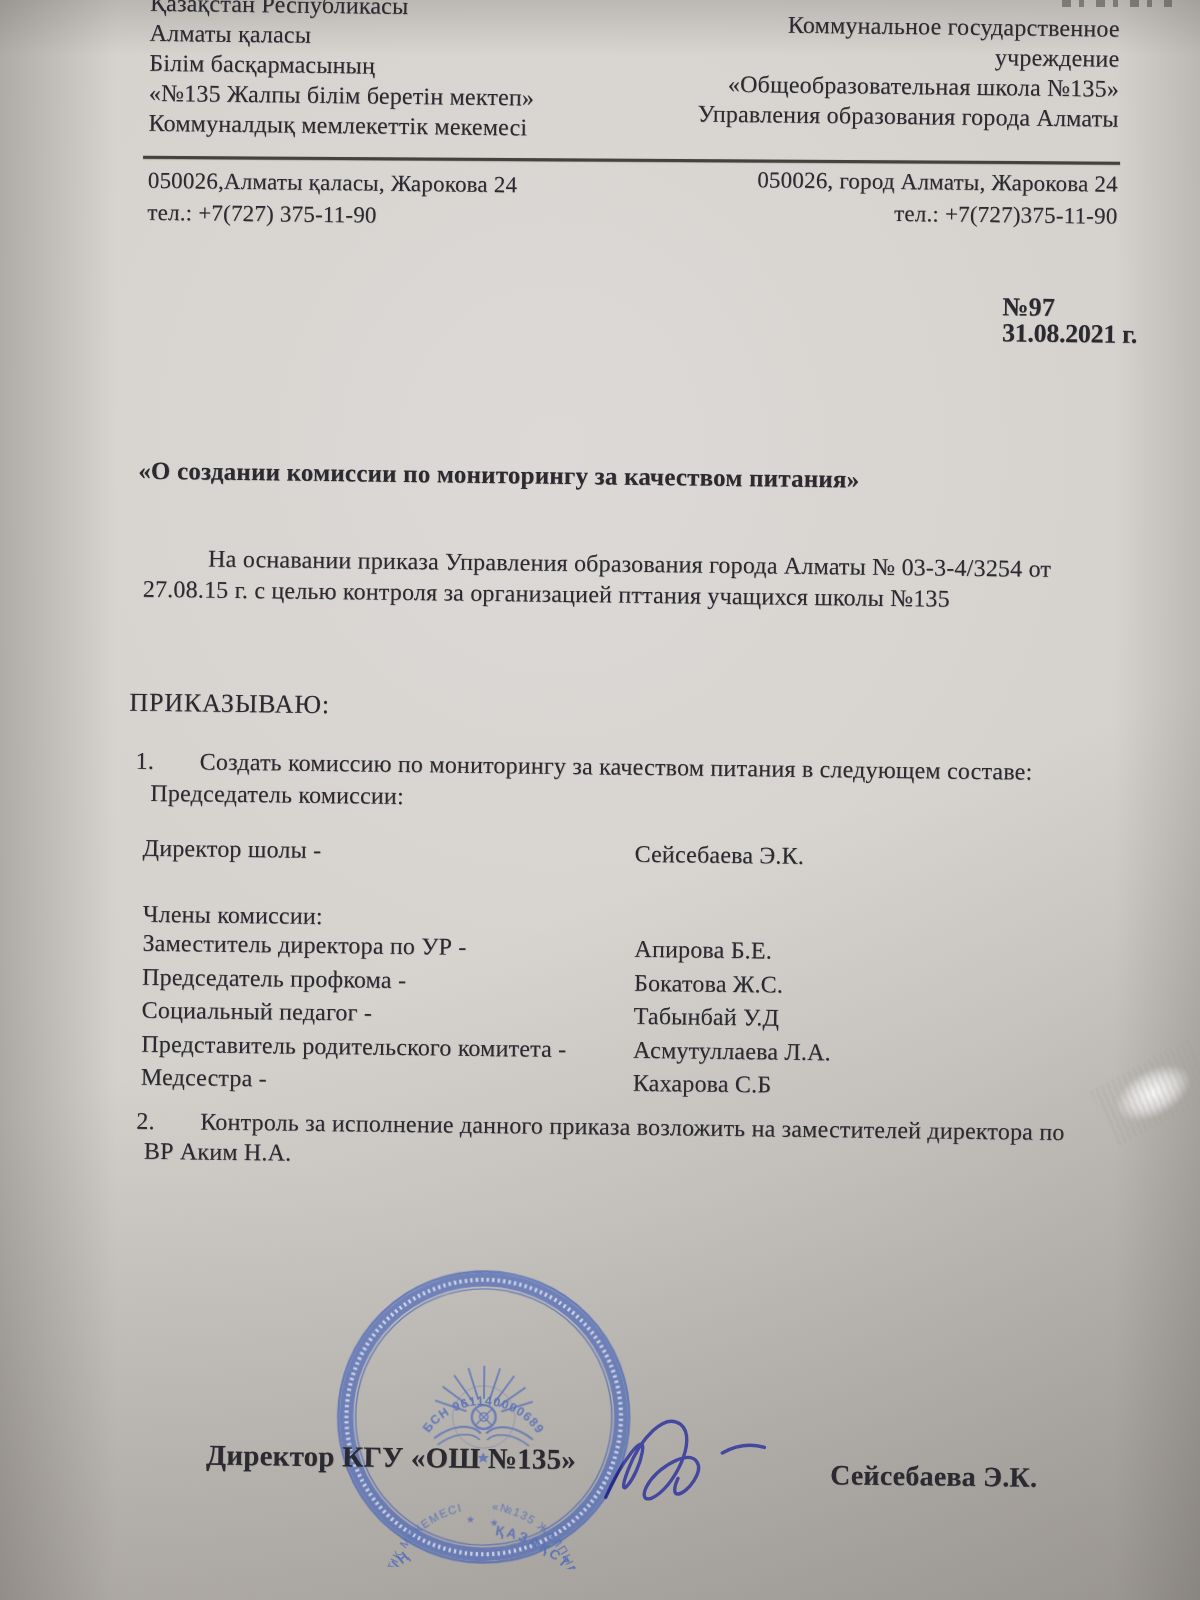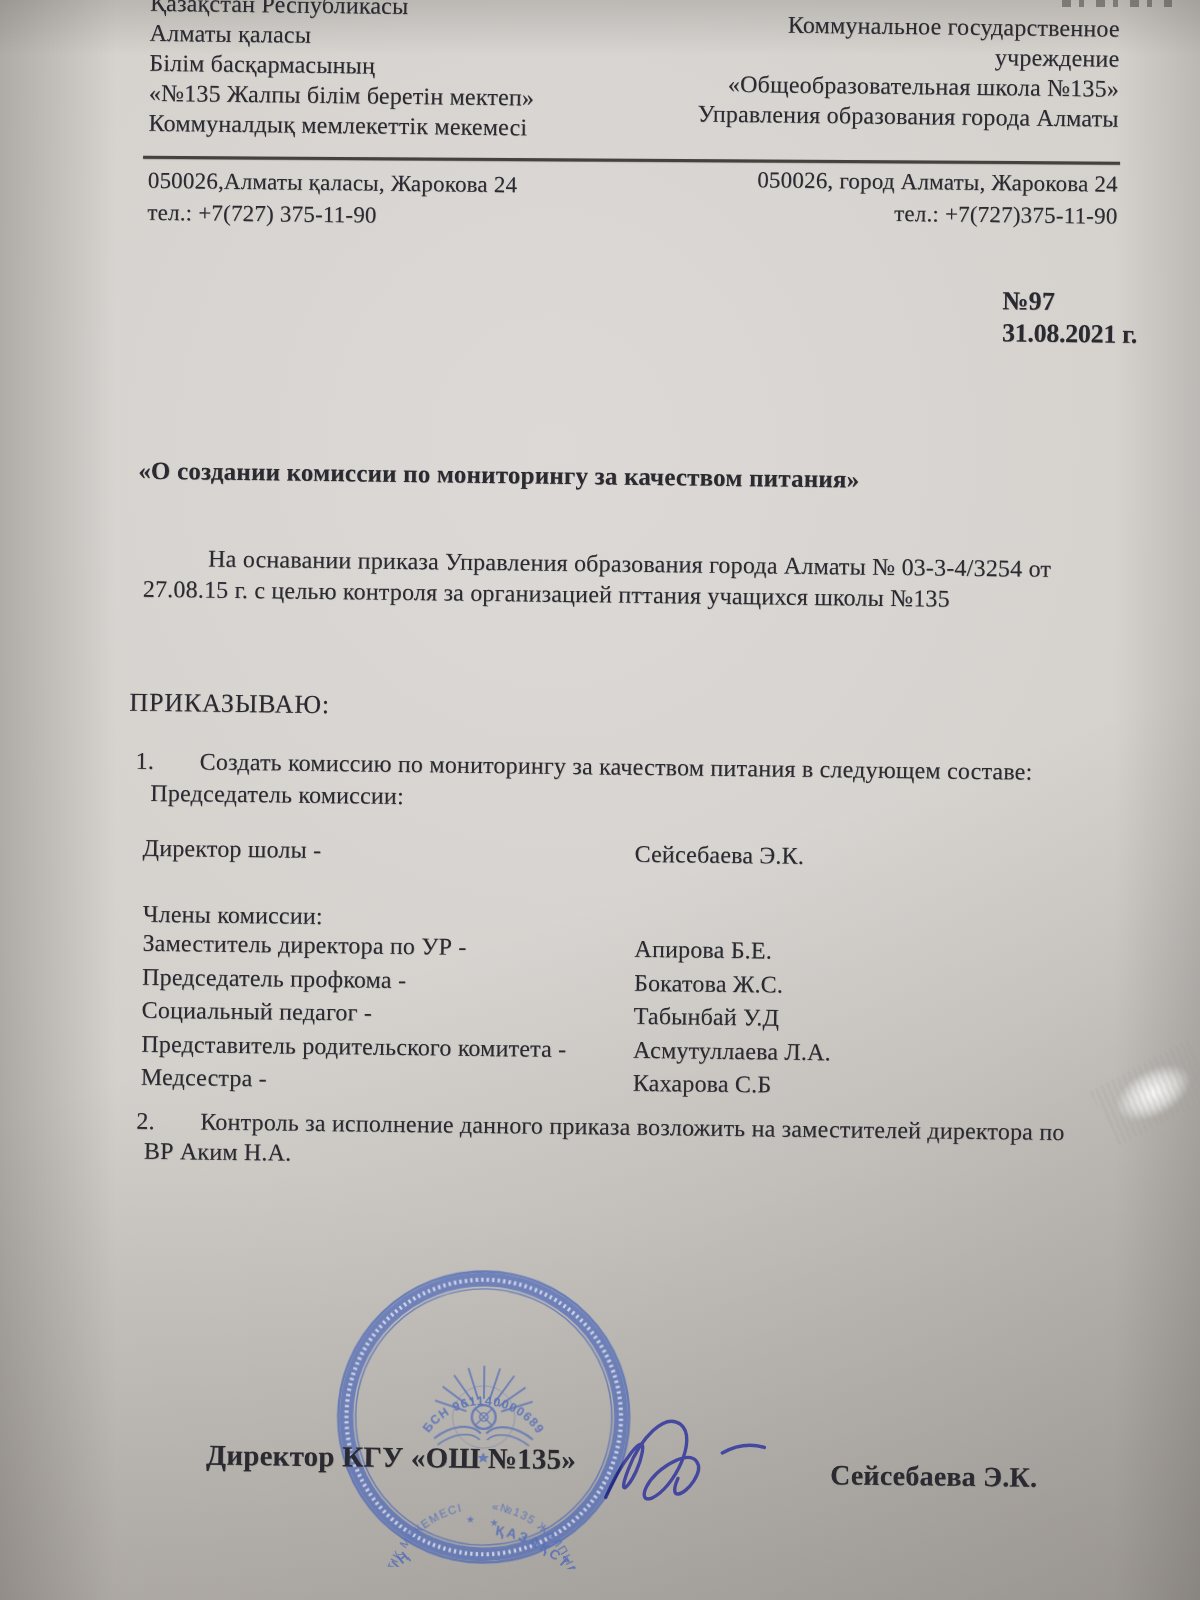--- a/index.html
+++ b/index.html
@@ -54,21 +54,21 @@
     <div>Управления образования города Алматы</div>
   </div>
 
   <div class="abs rule" style="left:145px;top:151px;width:977px;"></div>
 
   <div class="abs txt" style="left:150px;top:164px;font-size:23px;">050026,Алматы қаласы, Жарокова 24</div>
   <div class="abs txt" style="left:150px;top:196px;font-size:23px;">тел.: +7(727) 375-11-90</div>
   <div class="abs txt right" style="left:620px;top:156px;width:500px;font-size:23px;">050026, город Алматы, Жарокова 24</div>
   <div class="abs txt right" style="left:620px;top:188px;width:500px;font-size:23px;">тел.: +7(727)375-11-90</div>
 
-  <div class="abs txt bold" style="left:1006px;top:274px;font-size:26px;">№97</div>
+  <div class="abs txt bold" style="left:1006px;top:280px;font-size:26px;">№97</div>
   <div class="abs txt bold" style="left:1006px;top:306px;font-size:26px;letter-spacing:-0.3px;">31.08.2021 г.</div>
 
   <div class="abs txt bold" style="left:144px;top:454px;font-size:25px;">«О создании комиссии по мониторингу за качеством питания»</div>
 
   <div class="abs txt" style="left:215px;top:541px;">На оснавании приказа Управления образования города Алматы № 03-3-4/3254 от</div>
   <div class="abs txt" style="left:150px;top:572px;">27.08.15 г. с целью контроля за организацией пттания учащихся школы №135</div>
 
   <div class="abs txt" style="left:138px;top:686px;font-size:26px;letter-spacing:0.8px;">ПРИКАЗЫВАЮ:</div>
 
   <div class="abs txt" style="left:145px;top:744px;width:990px;">

